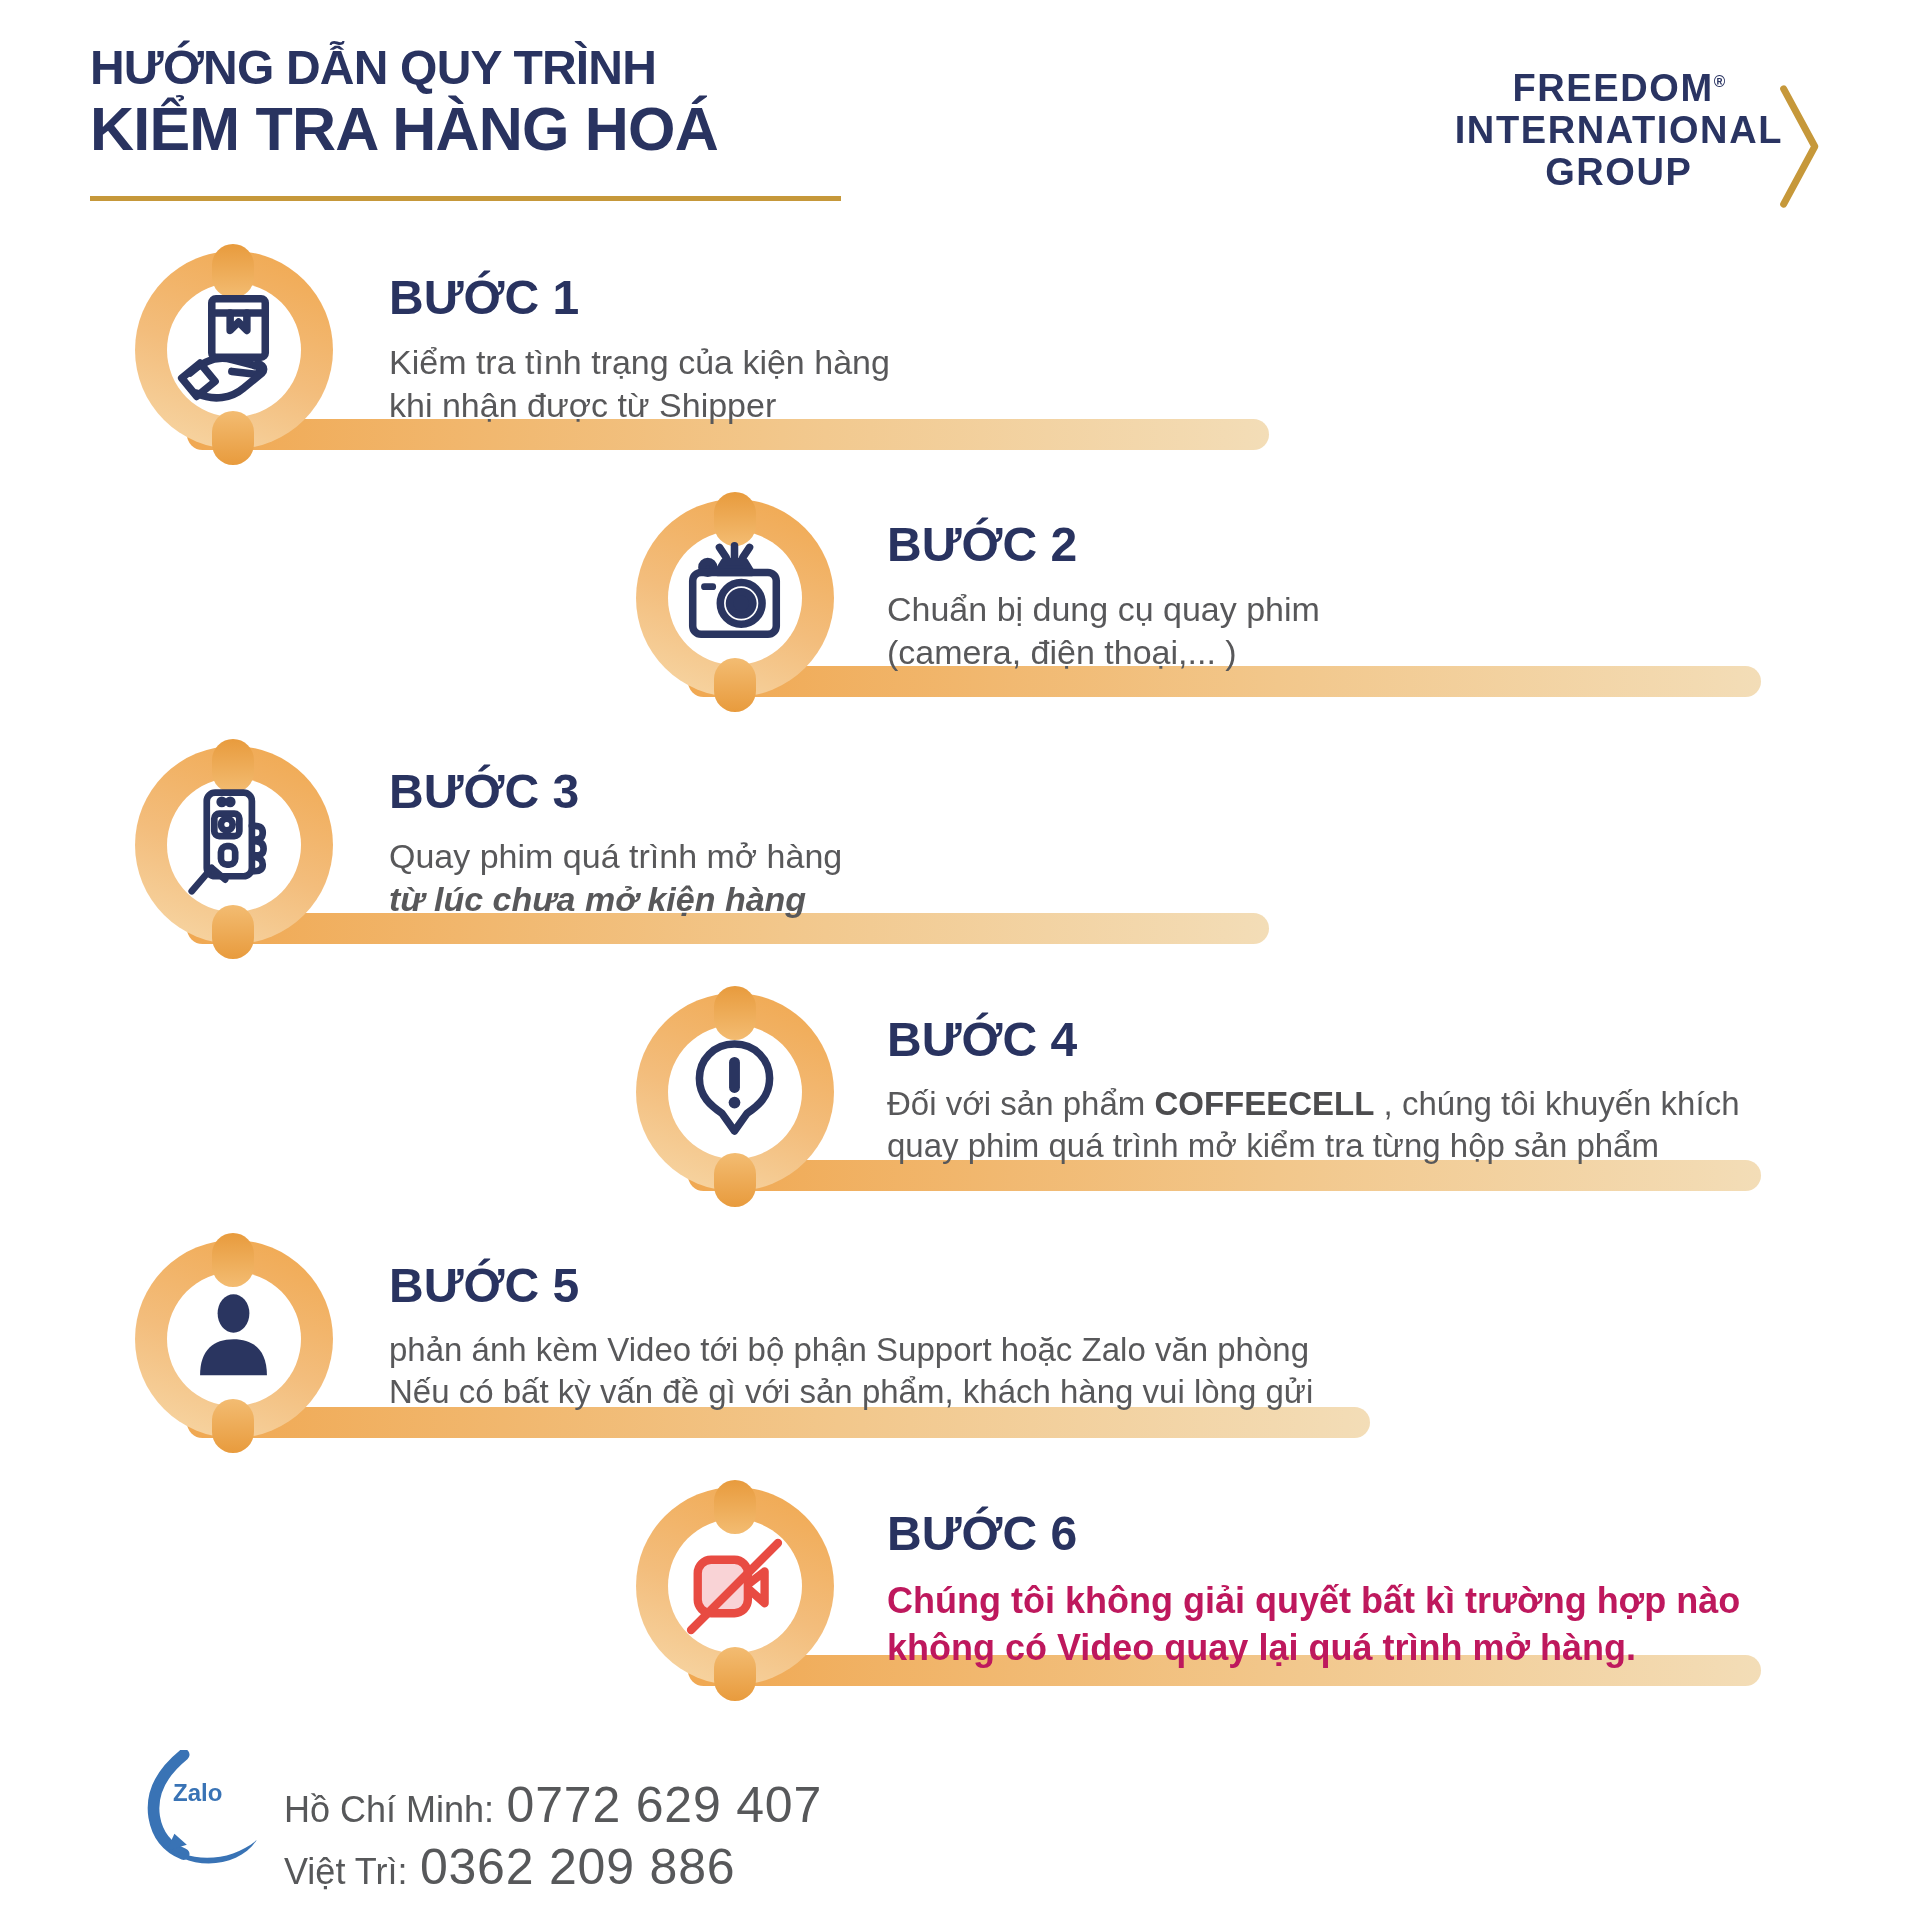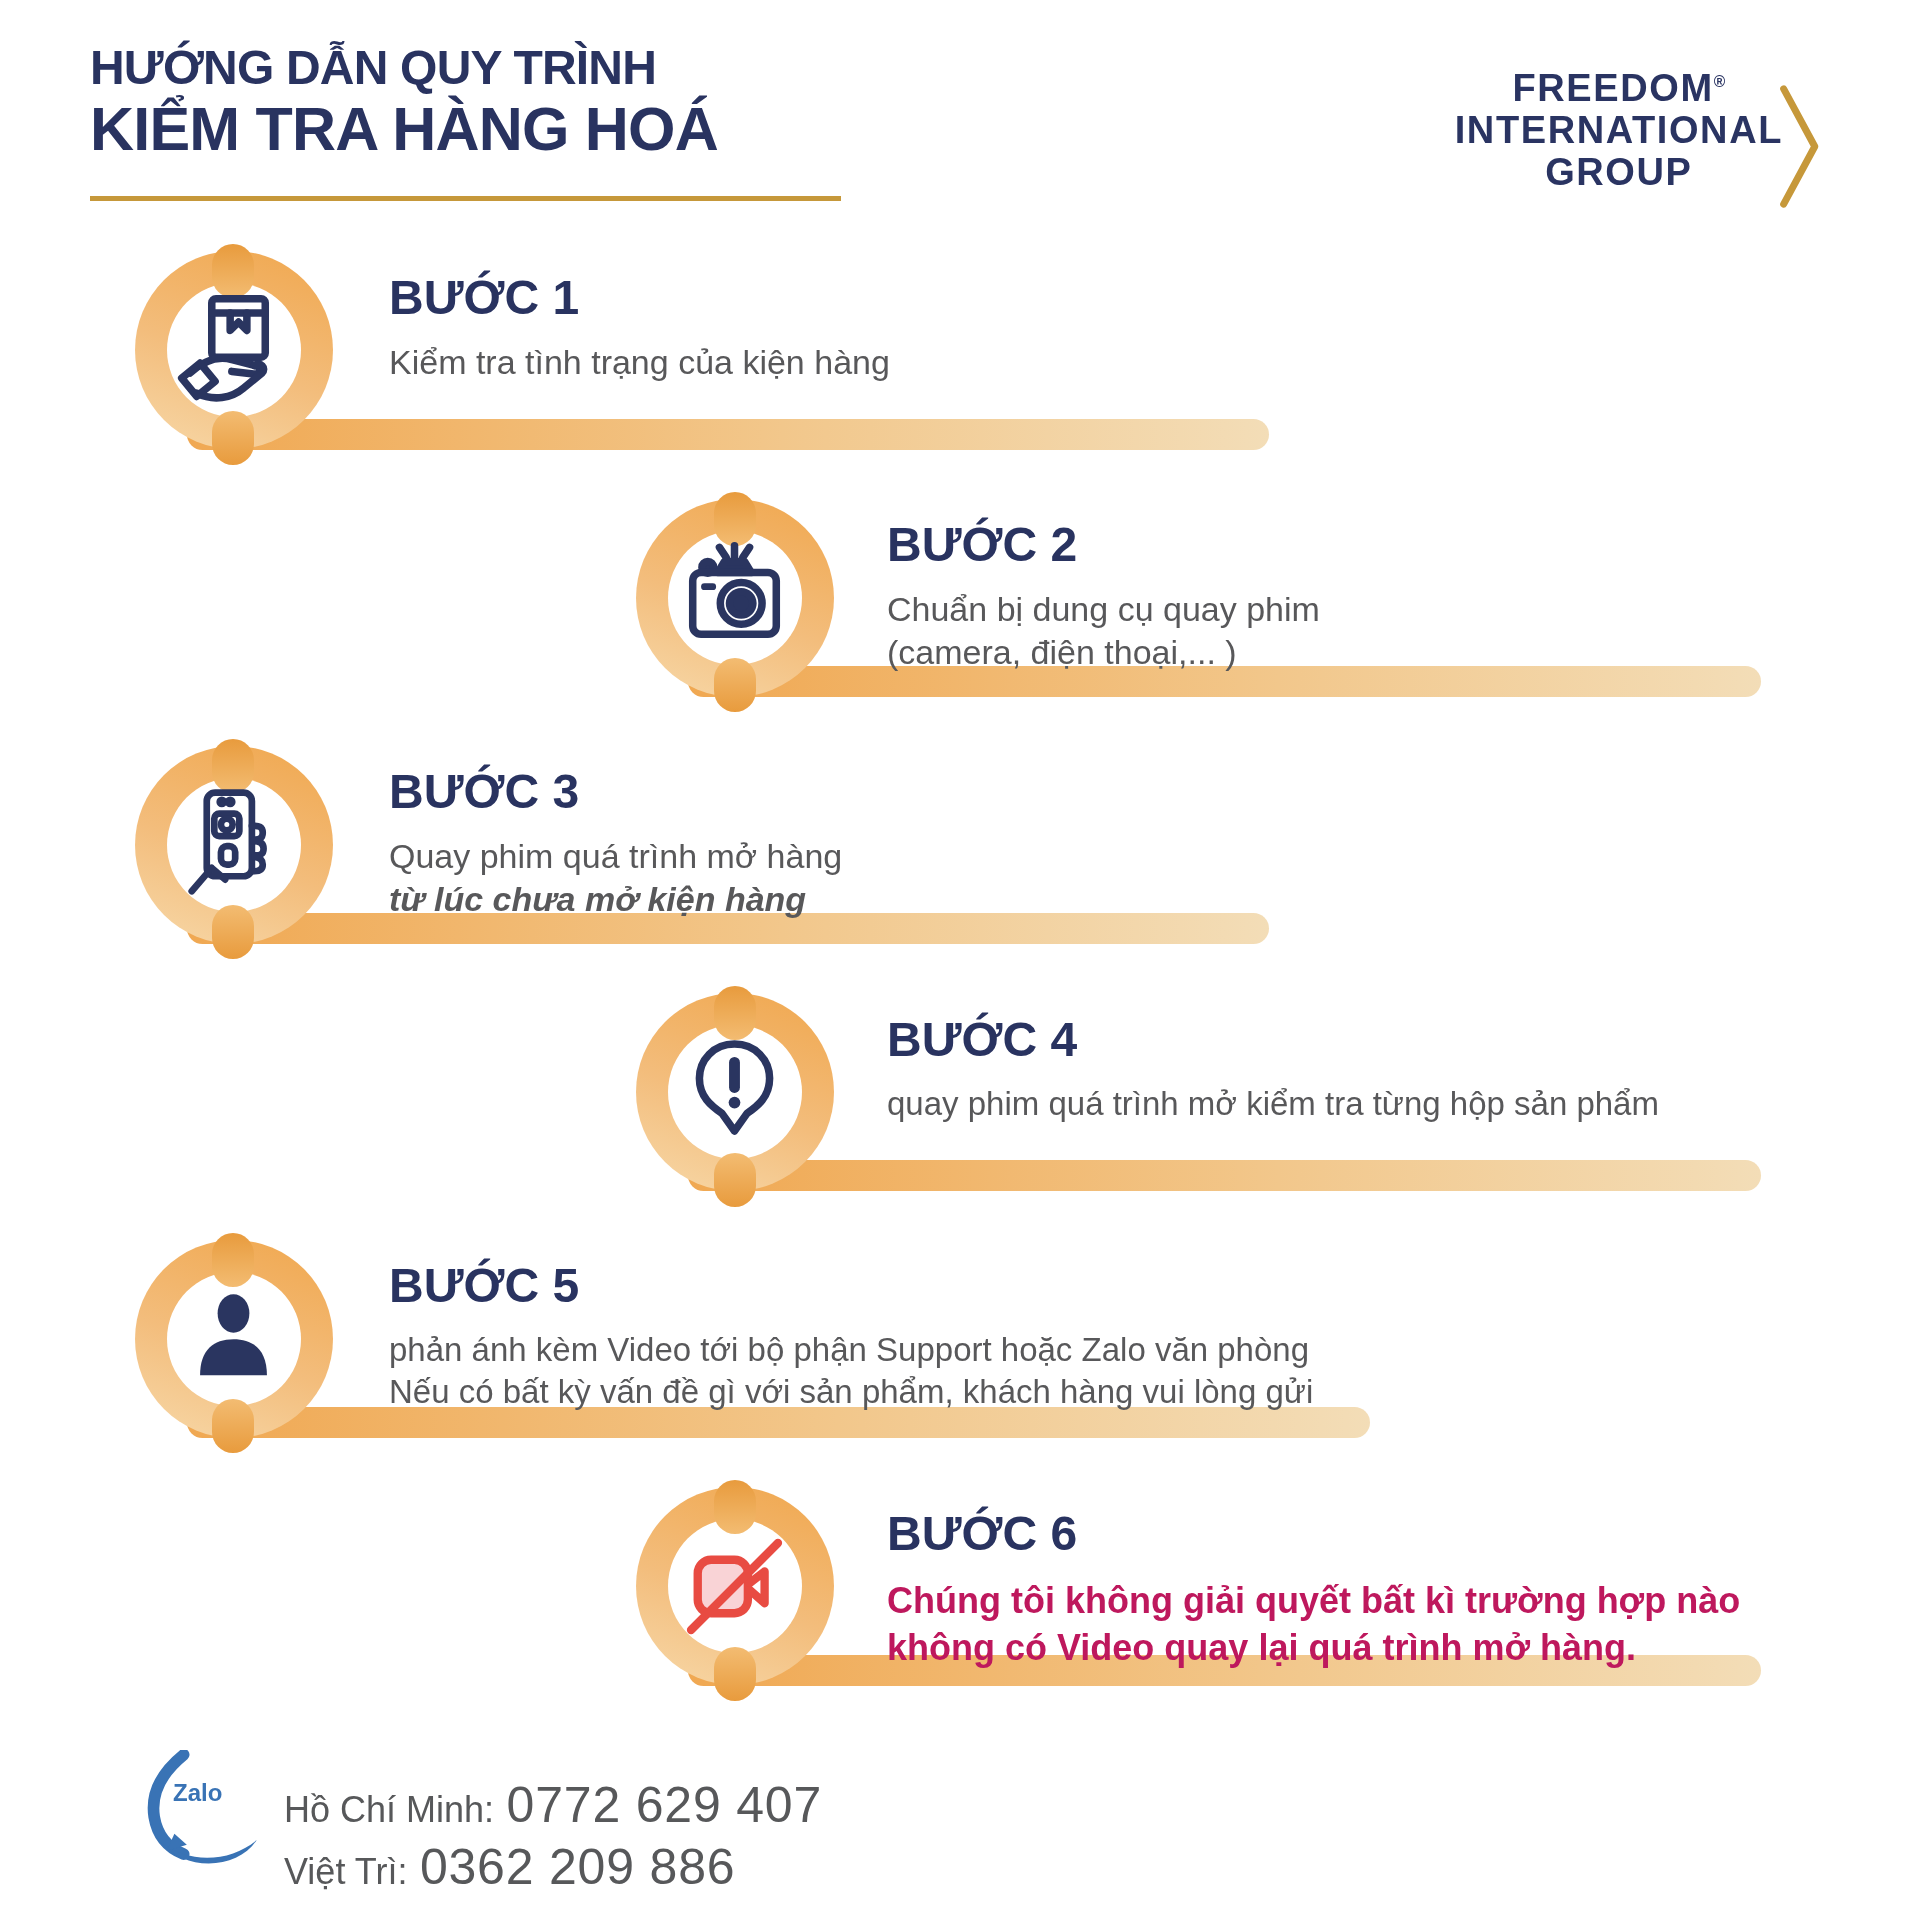--- a/index.html
+++ b/index.html
@@ -102,20 +102,21 @@
         <path d="M66 25 v21 l10 -10 l10 10 v-21"></path>
         <path d="M18 97 C38 79 54 77 68 81 L96 88 C104 90 103 99 94 98 L68 95"></path>
         <path d="M26 121 C46 131 68 127 82 115 L104 97 C110 91 102 83 95 88"></path>
         <path d="M8 103 L30 85 L48 107 L26 125 Z"></path>
       </g>
     </svg>
     <div class="step-text">
       <div class="step-label">BƯỚC 1</div>
       <div class="step-desc">
         <div>Kiểm tra tình trạng của kiện hàng</div>
+        <div>khi nhận được từ Shipper</div>
       </div>
     </div>
   </div>
 
   <div class="step s2">
     <div class="bar"></div>
     <div class="ring"></div>
     <div class="cap cap-top"></div>
     <div class="cap cap-bot"></div>
     <svg class="icon-box" viewBox="0 0 140 140">
@@ -176,20 +177,21 @@
     <svg class="icon-box" viewBox="0 0 140 140">
       <g fill="none" stroke="#2a3560" stroke-width="9" stroke-linejoin="round" stroke-linecap="round">
         <path d="M70 12 C95 12 112 31 112 53 C112 75 98 86 85 95 L70 116 L55 95 C42 86 28 75 28 53 C28 31 45 12 70 12 Z"></path>
         <path d="M70 34 V64" stroke-width="13"></path>
         <circle cx="70" cy="82" r="7" fill="#2a3560" stroke="none"></circle>
       </g>
     </svg>
     <div class="step-text">
       <div class="step-label">BƯỚC 4</div>
       <div class="step-desc">
+        <div><span>Đối với sản phẩm </span><span class="bold-inline">COFFEECELL</span><span> , chúng tôi khuyến khích</span></div>
         <div>quay phim quá trình mở kiểm tra từng hộp sản phẩm</div>
       </div>
     </div>
   </div>
 
   <div class="step s5">
     <div class="bar"></div>
     <div class="ring"></div>
     <div class="cap cap-top"></div>
     <div class="cap cap-bot"></div>

